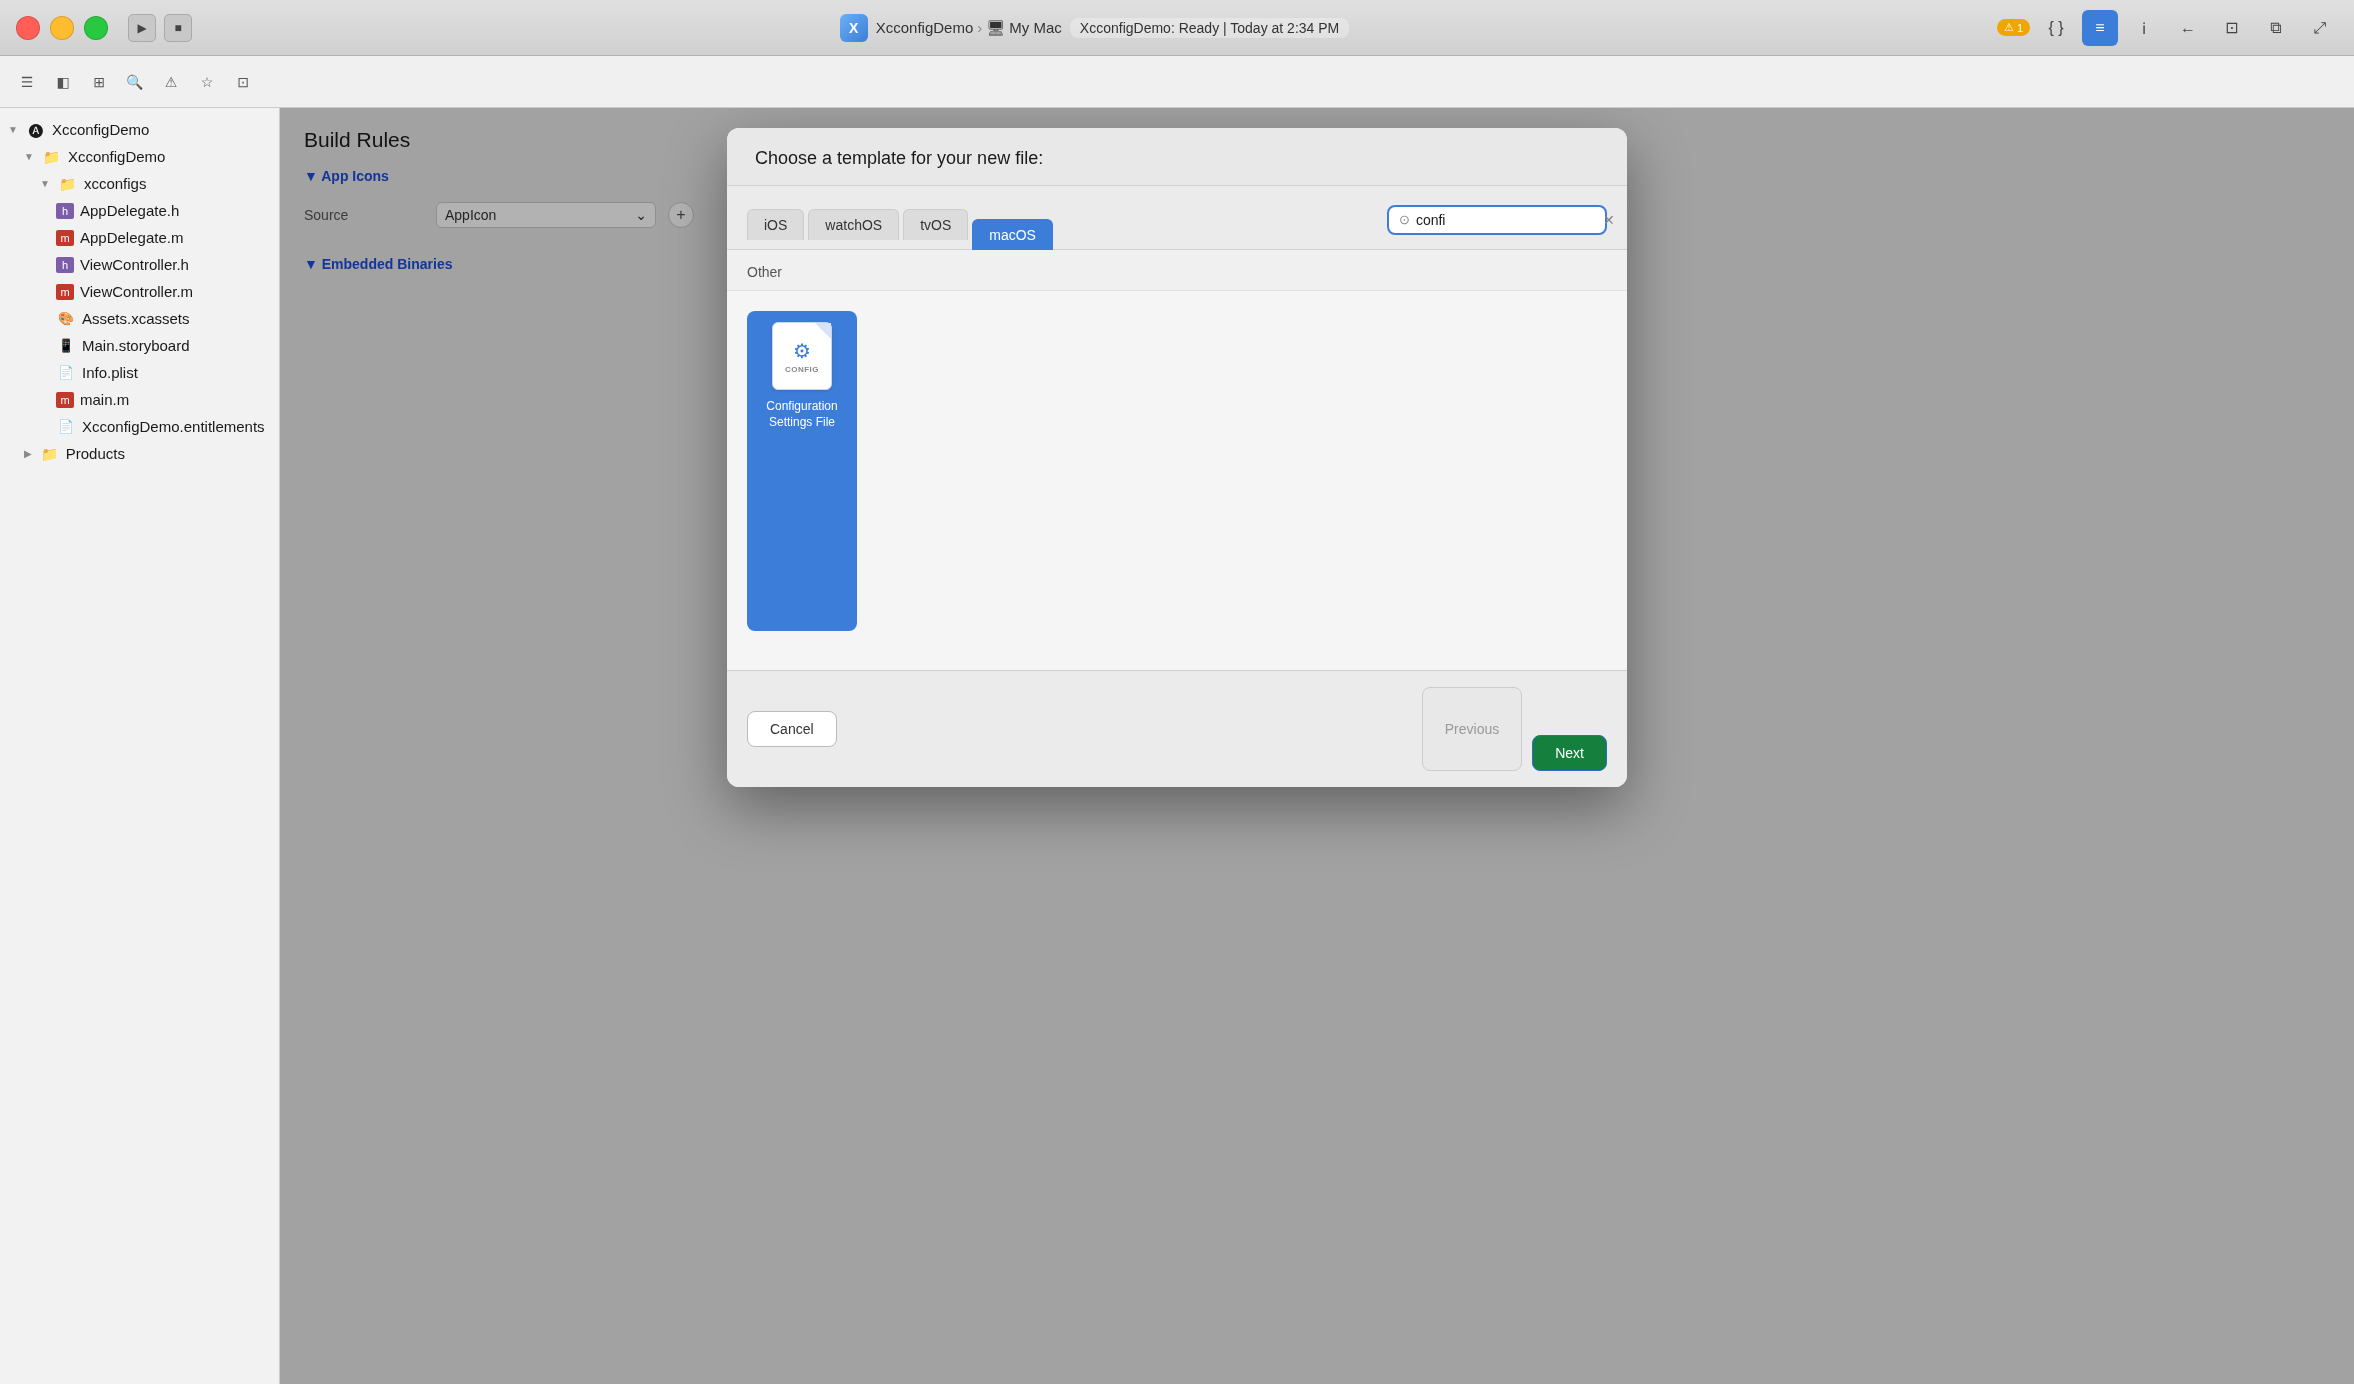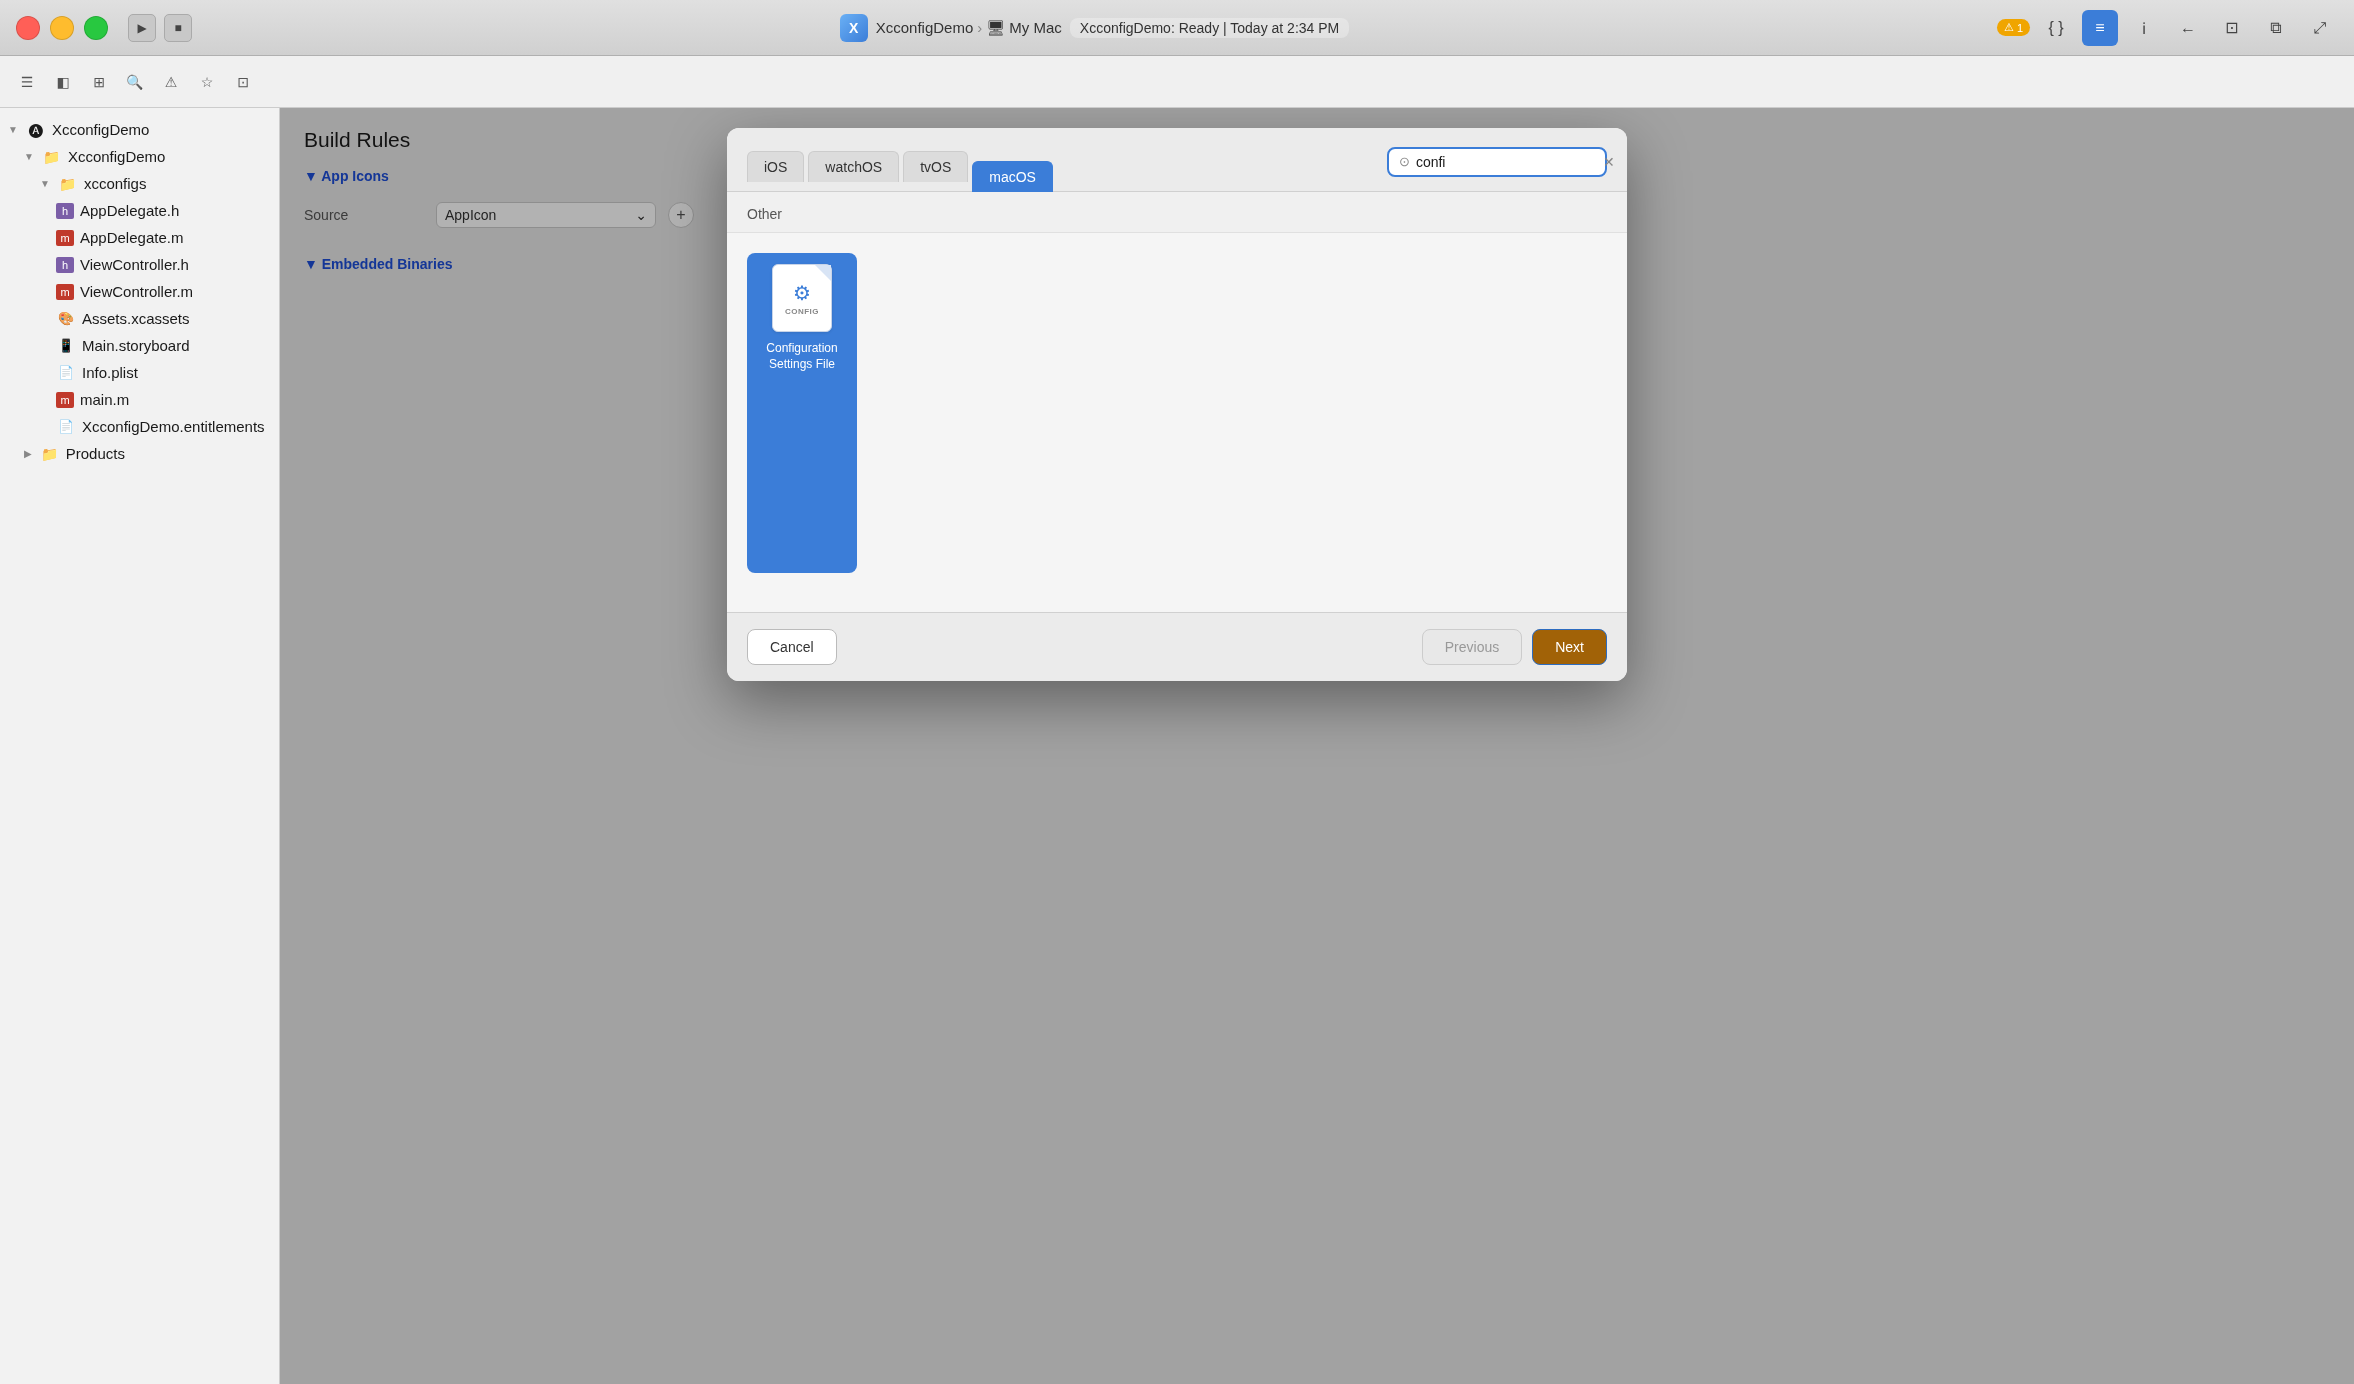--- a/index.html
+++ b/index.html
@@ -459,23 +459,24 @@
       font-size: 14px;
       font-weight: 500;
       cursor: pointer;
       border: 1px solid #bbb;
     }
     .btn-default {
       background: white;
       color: #333;
     }
     .btn-primary {
-      background: #a16207;
+      background: #15803d;
       color: white;
       border-color: #2d6cc0;
+      margin-top: 48px;
     }
     .btn-disabled {
       background: #e8e8e8;
       color: #999;
       border-color: #ccc;
       cursor: not-allowed;
     }
 
     .footer-right {
       display: flex;
@@ -620,20 +621,23 @@
         </div>
       </div>
 
       <div class="bg-section-title">▼ Embedded Binaries</div>
     </div>
 
     <div class="modal-overlay">
 
       <div class="dialog">
 
+        <div class="dialog-header">
+          <div class="dialog-title">Choose a template for your new file:</div>
+        </div>
 
         <div class="tabs-row">
           <button class="tab-btn">iOS</button>
           <button class="tab-btn">watchOS</button>
           <button class="tab-btn">tvOS</button>
           <button class="tab-btn active">macOS</button>
           <div class="search-row">
             <div class="search-box">
               <span class="search-icon-inner">⊙</span>
               <input class="search-input" type="text" value="confi" style="">

